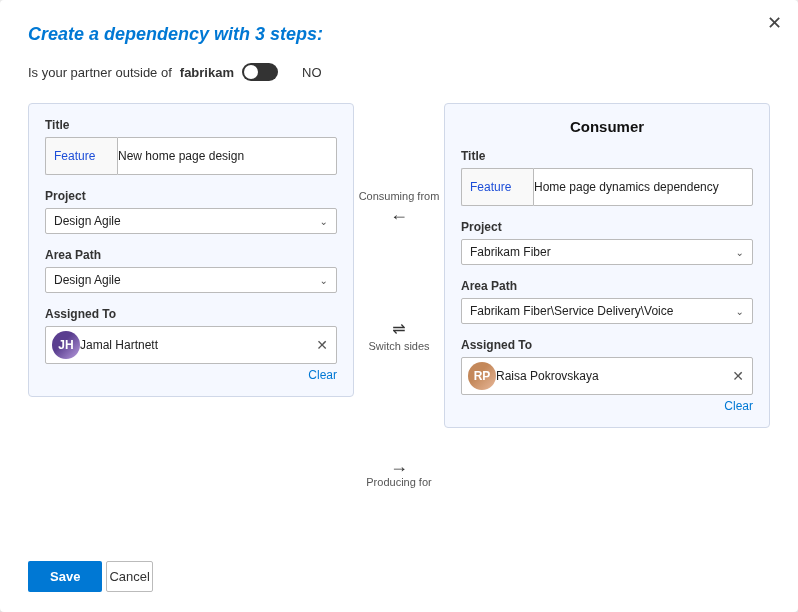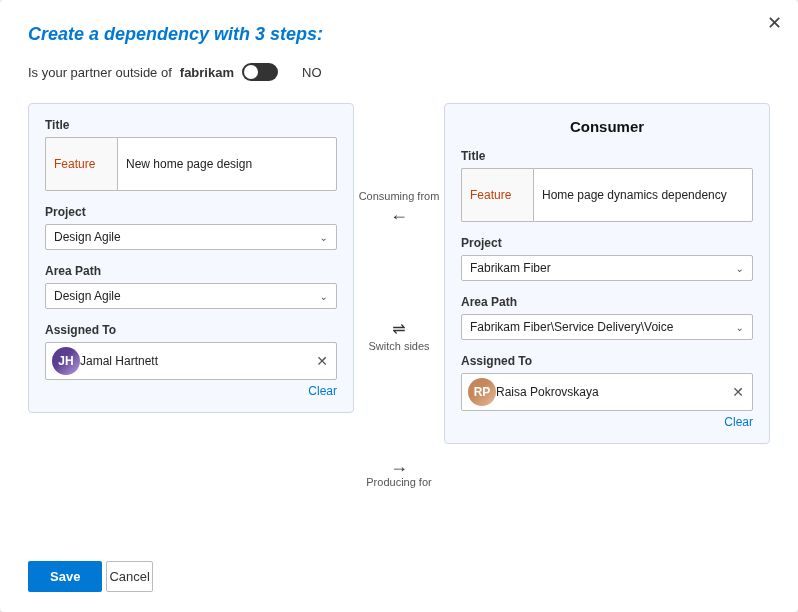--- a/index.html
+++ b/index.html
@@ -106,35 +106,35 @@
       margin-bottom: 5px;
     }
     .title-row {
       display: flex;
       gap: 0;
       margin-bottom: 14px;
     }
     .title-type-box {
       border: 1px solid #bbb;
       background: #f9f9f9;
-      padding: 19px 8px;
-      font-size: 12px;
-      color: #c2410c;
+      padding: 11px 8px;
+      font-size: 12px;
+      color: #1d4ed8;
       width: 72px;
       min-width: 72px;
       display: flex;
       align-items: center;
       border-radius: 2px 0 0 2px;
       border-right: none;
       white-space: nowrap;
     }
     .title-value-box {
       border: 1px solid #bbb;
       background: #fff;
-      padding: 5px 8px;
+      padding: 5px 0;
       font-size: 12px;
       color: #222;
       flex: 1;
       border-radius: 0 2px 2px 0;
       display: flex;
       align-items: center;
     }
     .dropdown-field {
       width: 100%;
       border: 1px solid #bbb;

